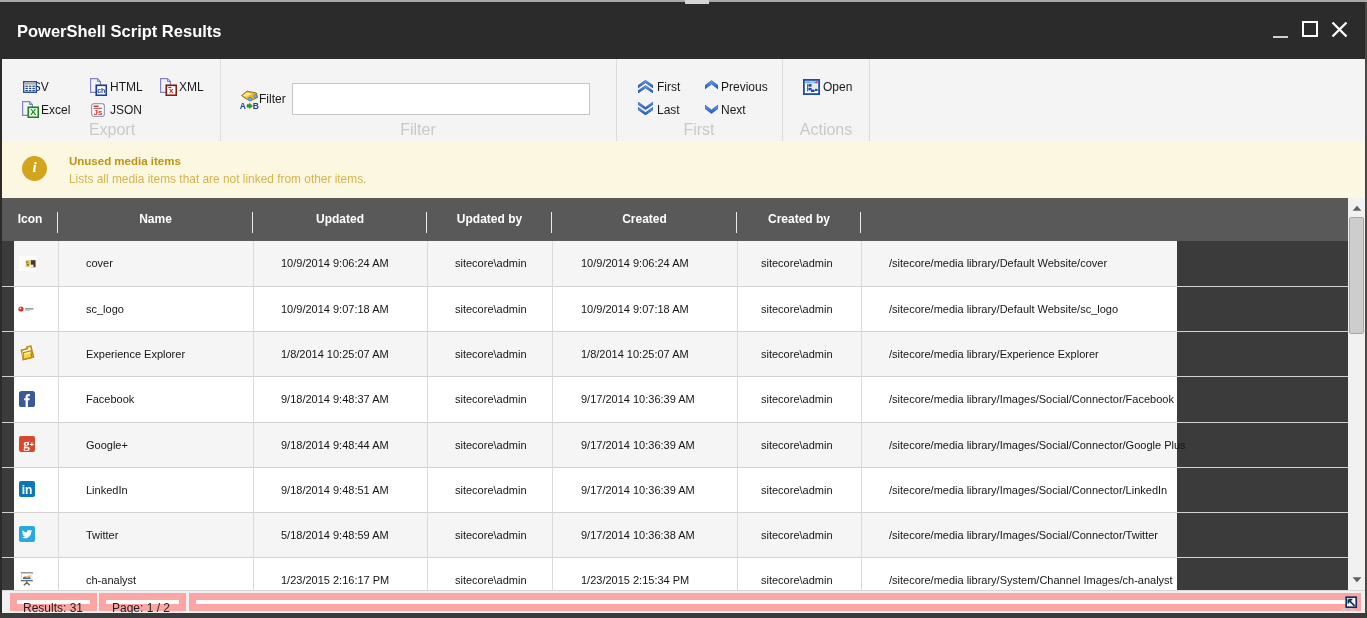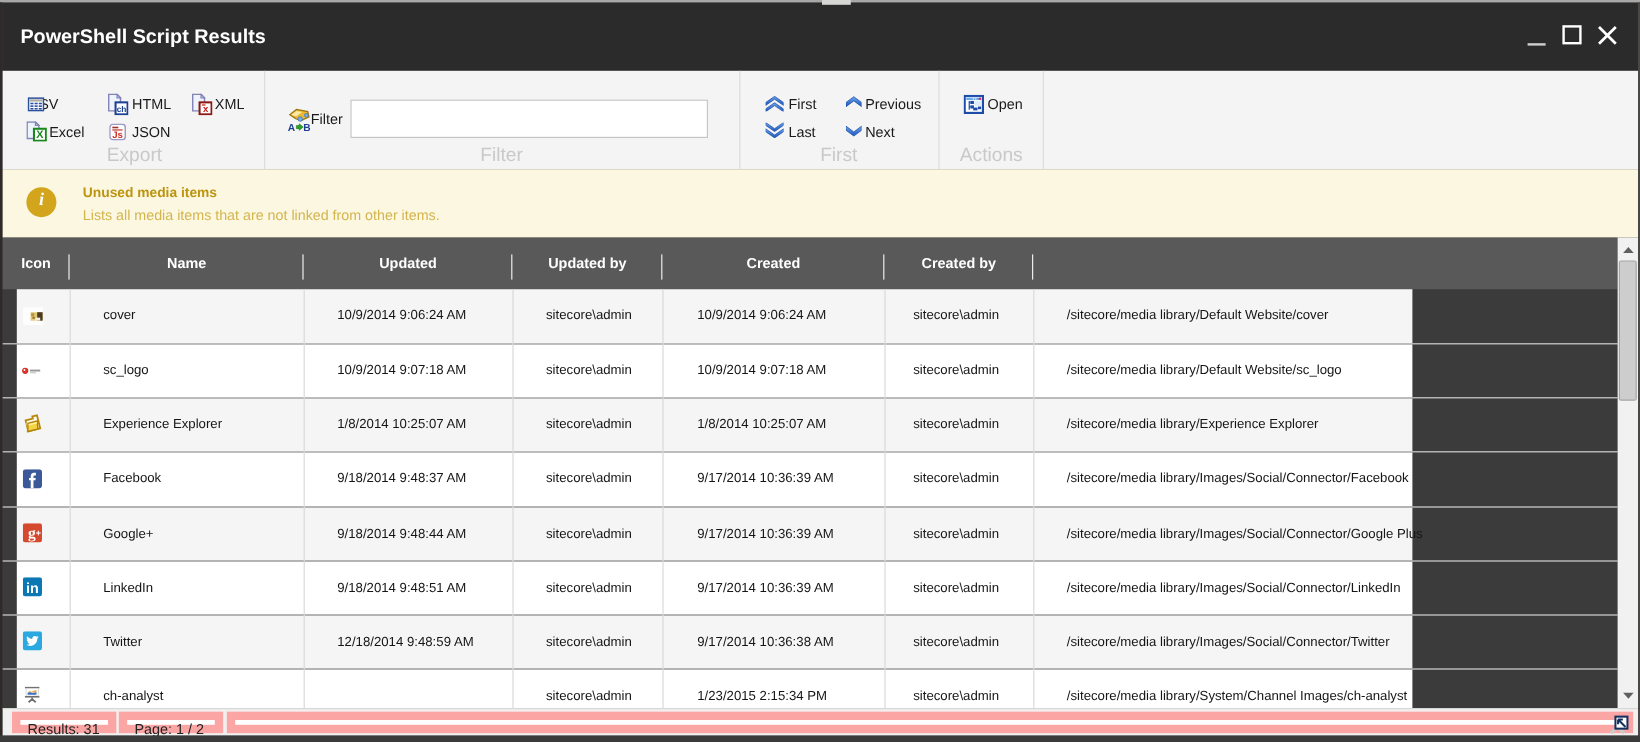--- a/index.html
+++ b/index.html
@@ -232,28 +232,29 @@
   <div class="abs row" style="top:468px;height:44px;line-height:44px;background:#ffffff;">
     <div class="cell c-name">LinkedIn</div>
     <div class="cell c-upd">9/18/2014 9:48:51 AM</div>
     <div class="cell c-updby">sitecore\admin</div>
     <div class="cell c-cre">9/17/2014 10:36:39 AM</div>
     <div class="cell c-creby">sitecore\admin</div>
     <div class="cell c-path">/sitecore/media library/Images/Social/Connector/LinkedIn</div>
   </div>
   <div class="abs row" style="top:513px;height:44px;line-height:44px;background:#f5f5f5;">
     <div class="cell c-name">Twitter</div>
-    <div class="cell c-upd">12/18/2014 9:48:59 AM</div>
+    <div class="cell c-upd">5/18/2014 9:48:59 AM</div>
     <div class="cell c-updby">sitecore\admin</div>
     <div class="cell c-cre">9/17/2014 10:36:38 AM</div>
     <div class="cell c-creby">sitecore\admin</div>
     <div class="cell c-path">/sitecore/media library/Images/Social/Connector/Twitter</div>
   </div>
   <div class="abs row" style="top:558px;height:32px;line-height:44px;background:#ffffff;overflow:hidden;">
     <div class="cell c-name">ch-analyst</div>
+    <div class="cell c-upd">1/23/2015 2:16:17 PM</div>
     <div class="cell c-updby">sitecore\admin</div>
     <div class="cell c-cre">1/23/2015 2:15:34 PM</div>
     <div class="cell c-creby">sitecore\admin</div>
     <div class="cell c-path">/sitecore/media library/System/Channel Images/ch-analyst</div>
   </div>
 
   <svg class="abs" style="left:19px;top:256px;" width="17" height="15" viewBox="0 0 17 15">
     <rect x="0" y="0" width="17" height="15" fill="#fdfdfd"></rect>
     <rect x="6.5" y="4.2" width="10" height="7" fill="#e2c878"></rect>
     <rect x="12" y="4.2" width="4.5" height="7" fill="#4a3a22"></rect>

